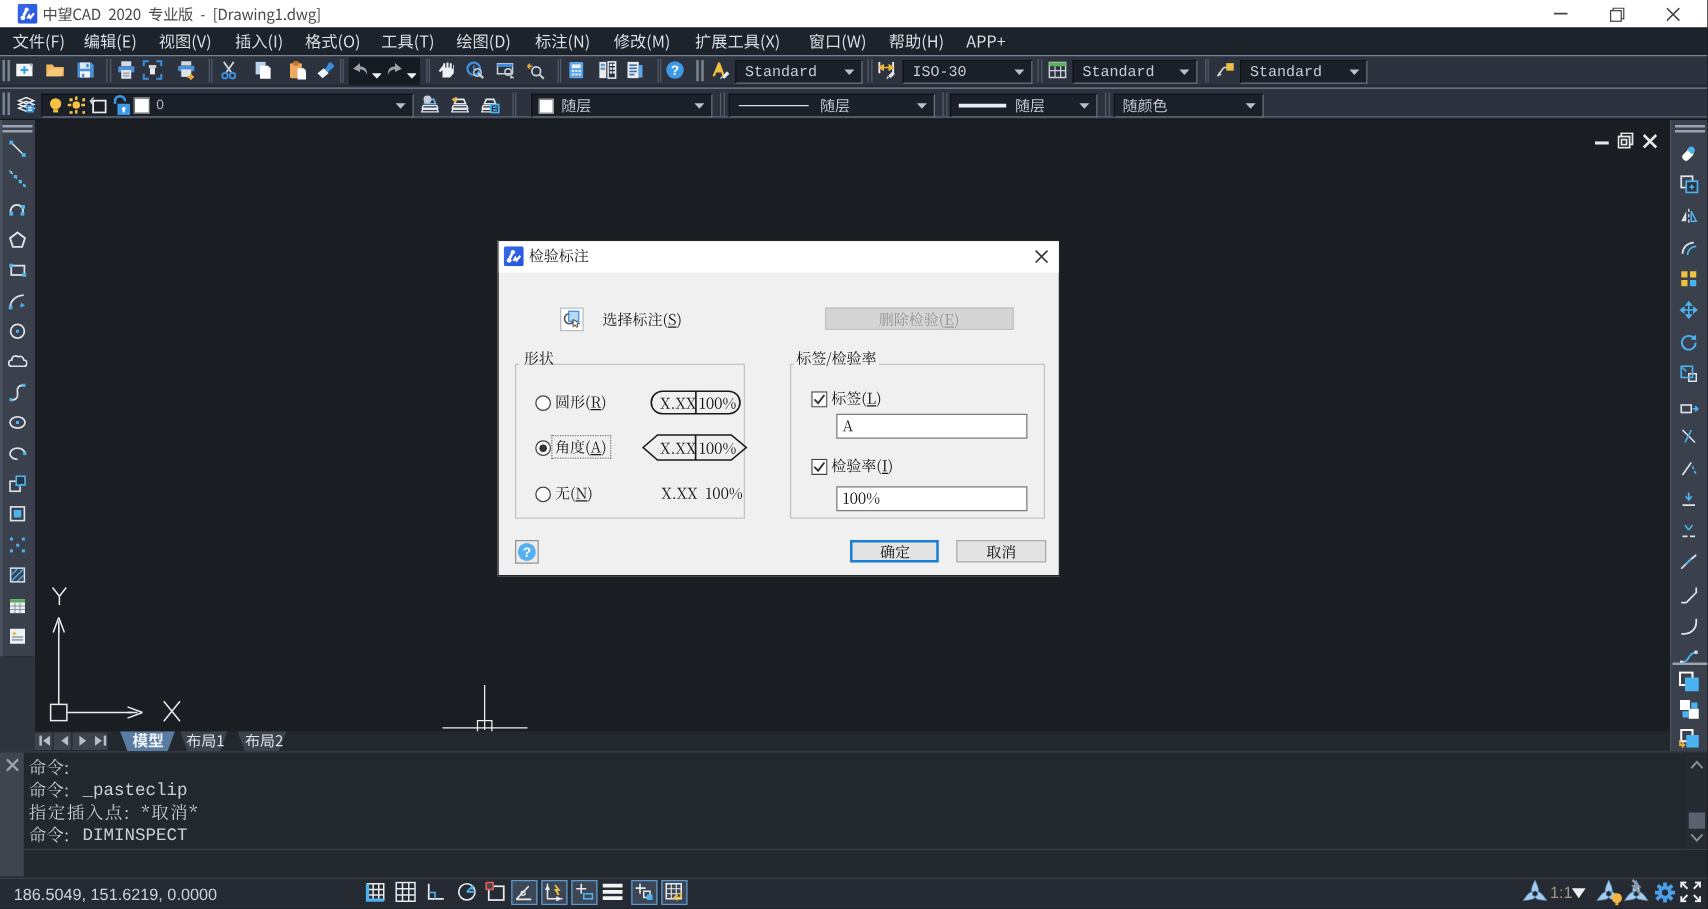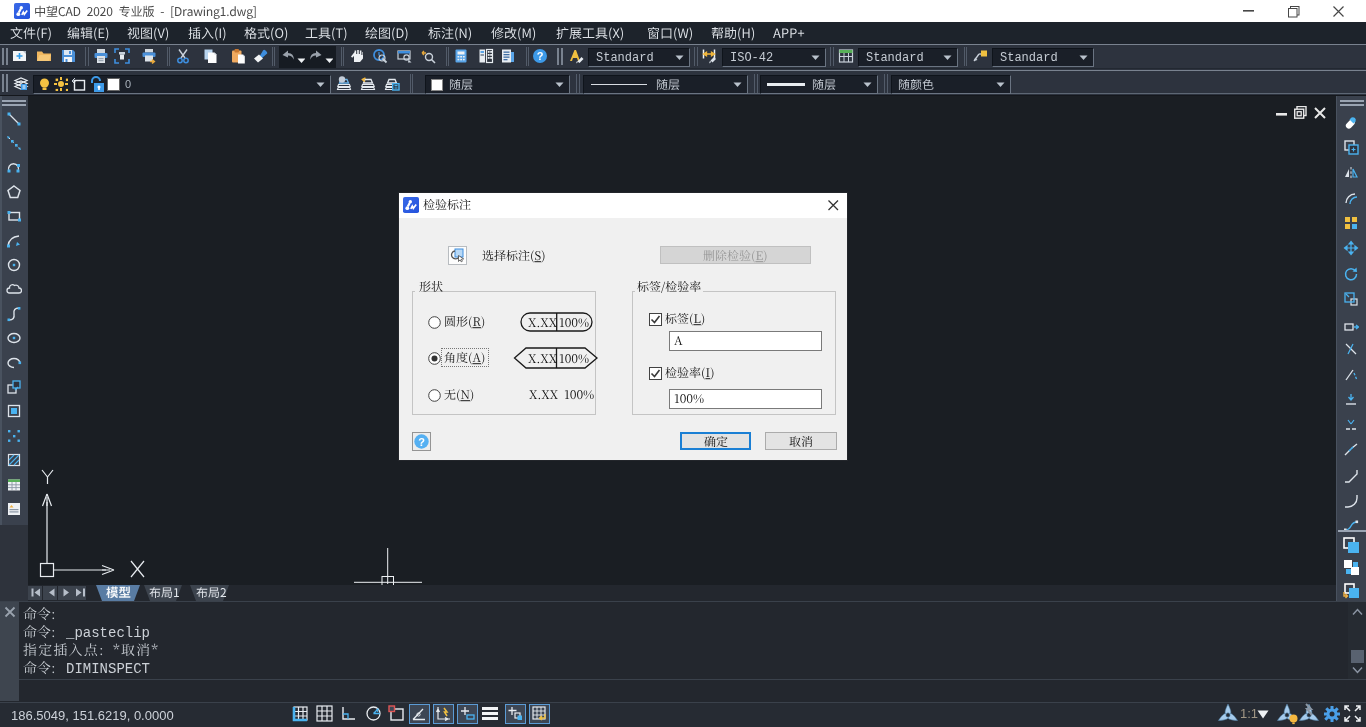--- a/index.html
+++ b/index.html
@@ -309,21 +309,21 @@
 <svg style="position:absolute;left:701.0px;top:48.0px;overflow:visible" width="16" height="16" viewBox="0 0 16 16">
     <path d="M2.5 1.5 v9 M13.5 1.5 v9" stroke="#eef1f4" stroke-width="1.5"></path>
     <path d="M2.5 6 h11 m-11 0 l3 -1.8 v3.6 z m11 0 l-3 -1.8 v3.6 z" stroke="#f0b63c" stroke-width="1.3" fill="#f0b63c"></path>
     <path d="M9.5 12.5 L13 9 L15 11 L11.5 14.5 z" fill="#dde3ea"></path>
     <path d="M8 15.5 l2.2 -1.6 -1.2 -1.2 z" fill="#dde3ea"></path>
   </svg>
 <div style="position:absolute;left:722px;top:47.5px;width:104px;height:19px;background:#1a1f28;border:1px solid #0f141b;border-right-color:#6a7482;border-bottom-color:#6a7482"></div>
 <svg style="position:absolute;left:811px;top:54.5px;" width="9" height="6" viewBox="0 0 9 6">
     <path d="M0.5 0.5 l4 4.5 4 -4.5 z" fill="#b9c2cc"></path>
   </svg>
-<div style="position:absolute;left:730px;top:51.5px;font:normal 12px/12px 'Liberation Mono', sans-serif;color:#c6ccd4;letter-spacing:0px;white-space:pre;">ISO-42</div>
+<div style="position:absolute;left:730px;top:51.5px;font:normal 12px/12px 'Liberation Mono', sans-serif;color:#c6ccd4;letter-spacing:0px;white-space:pre;">ISO-30</div>
 <svg style="position:absolute;left:838.0px;top:48.0px;overflow:visible" width="16" height="16" viewBox="0 0 16 16">
     <rect x="1.5" y="2" width="13" height="12" fill="none" stroke="#c9d1da" stroke-width="1.2"></rect>
     <rect x="1.5" y="2" width="13" height="3" fill="#58b058"></rect>
     <path d="M1.5 8.5 h13 M6 5 v9 M10.5 5 v9" stroke="#c9d1da" stroke-width="1"></path>
   </svg>
 <div style="position:absolute;left:858px;top:47.5px;width:100px;height:19px;background:#1a1f28;border:1px solid #0f141b;border-right-color:#6a7482;border-bottom-color:#6a7482"></div>
 <svg style="position:absolute;left:943px;top:54.5px;" width="9" height="6" viewBox="0 0 9 6">
     <path d="M0.5 0.5 l4 4.5 4 -4.5 z" fill="#b9c2cc"></path>
   </svg>
 <div style="position:absolute;left:866px;top:51.5px;font:normal 12px/12px 'Liberation Mono', sans-serif;color:#c6ccd4;letter-spacing:0px;white-space:pre;">Standard</div>

